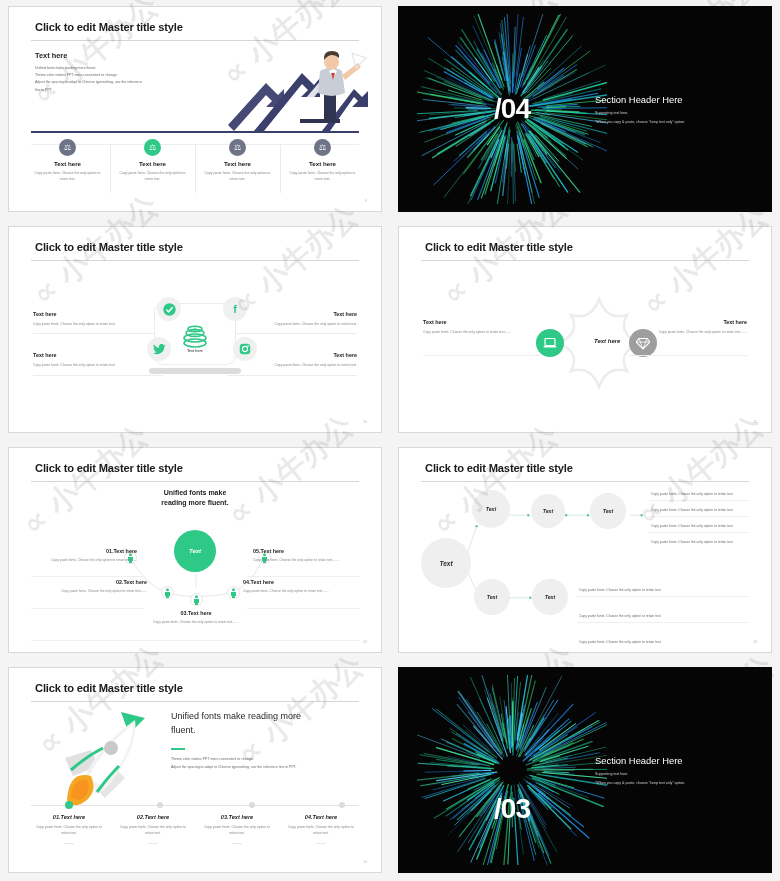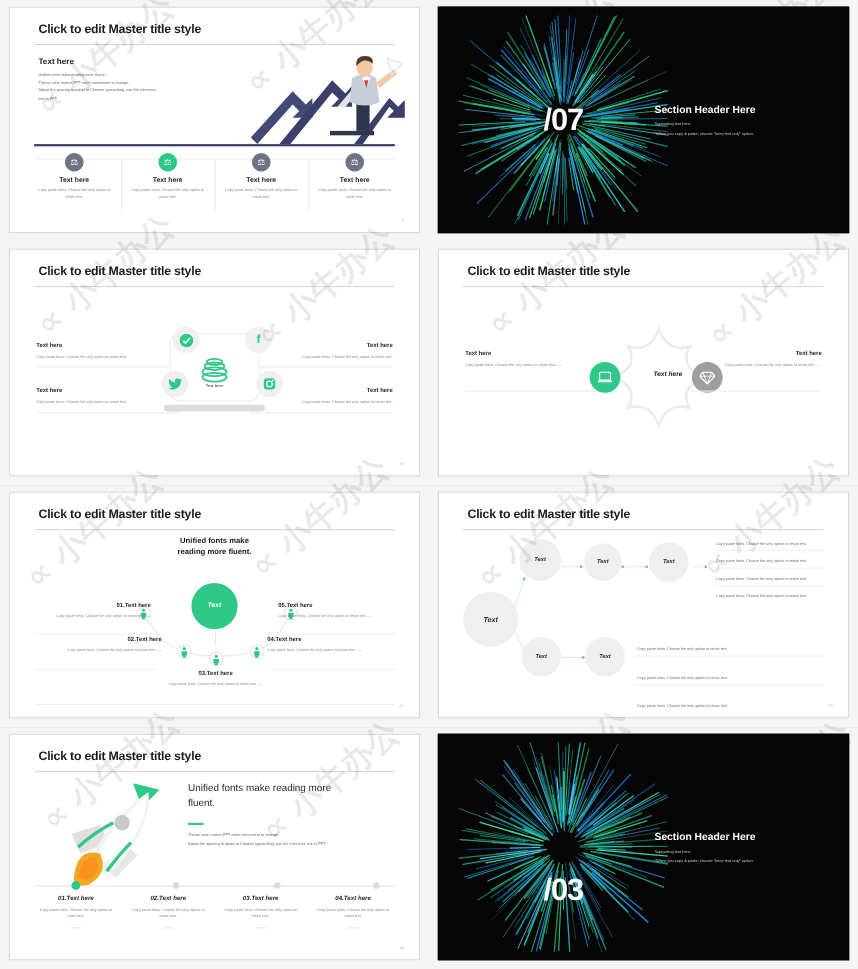--- a/index.html
+++ b/index.html
@@ -107,21 +107,21 @@
   .burst-num {
     position: absolute; left: 50%; top: 50%;
     transform: translate(-50%,-50%);
     font-size: 28px; font-weight: bold; color: #fff;
     letter-spacing: -1px; z-index: 4;
   }
   .sec-head {
     position: absolute; left: 196px; top: 50%;
     transform: translateY(-50%);
   }
-  .sec-title { font-size: 9.4px; font-weight: bold; color: #fff; margin-bottom: 6px; }
+  .sec-title { font-size: 9.4px; font-weight: normal; color: #fff; margin-bottom: 6px; }
   .sec-sub { font-size: 3.6px; color: #cfcfcf; margin-bottom: 5px; }
   .sec-note { font-size: 3.6px; color: #cfcfcf; }
 
   
   .s3-col { position: absolute; width: 100px; }
   .s3-col.l { left: 24px; }
   .s3-col.r { right: 24px; text-align: right; }
   .s3-h { font-size: 5.4px; font-weight: bold; color: #1c1c1c; margin-bottom: 4px; }
   .s3-p { font-size: 3.4px; line-height: 1.8; color: #8a8a8a; }
   .s3-ul { position: absolute; height: 1px; background: #ececec; }
@@ -548,21 +548,21 @@
             <line x1="130.1" y1="96.5" x2="162.1" y2="97.9" stroke="#3ddc97" stroke-width="1.35" stroke-linecap="round" opacity="0.74"></line>
             <line x1="106.9" y1="71.0" x2="141.6" y2="1.3" stroke="#3ddc97" stroke-width="0.77" stroke-linecap="round" opacity="0.98"></line>
             <line x1="93.7" y1="69.5" x2="89.9" y2="-5.4" stroke="#2196f3" stroke-width="1.10" stroke-linecap="round" opacity="0.60"></line>
             <line x1="108.9" y1="104.5" x2="145.1" y2="129.3" stroke="#2ecc71" stroke-width="0.81" stroke-linecap="round" opacity="0.88"></line>
             <line x1="101.0" y1="124.2" x2="114.7" y2="190.2" stroke="#2196f3" stroke-width="1.11" stroke-linecap="round" opacity="0.92"></line>
             <line x1="68.8" y1="105.1" x2="29.7" y2="120.2" stroke="#2196f3" stroke-width="0.51" stroke-linecap="round" opacity="0.89"></line>
             <line x1="110.1" y1="106.0" x2="150.8" y2="135.9" stroke="#20c997" stroke-width="1.10" stroke-linecap="round" opacity="0.98"></line>
             <line x1="64.4" y1="89.5" x2="13.6" y2="80.4" stroke="#2ecc71" stroke-width="1.38" stroke-linecap="round" opacity="0.82"></line>
             <line x1="121.8" y1="105.2" x2="183.3" y2="128.6" stroke="#2196f3" stroke-width="0.75" stroke-linecap="round" opacity="0.59"></line>
           </svg>
-        <div class="burst-num" style="left:113px;">/07</div>
+        <div class="burst-num" style="left:113px;">/04</div>
         <div class="sec-head">
           <div class="sec-title">Section Header Here</div>
           <div class="sec-sub">Supporting text here.</div>
           <div class="sec-note">"When you copy &amp; paste, choose "keep text only" option.</div>
         </div>
       </div>
     </div>
 
     <div class="slide-cell">
       <div class="slide">

